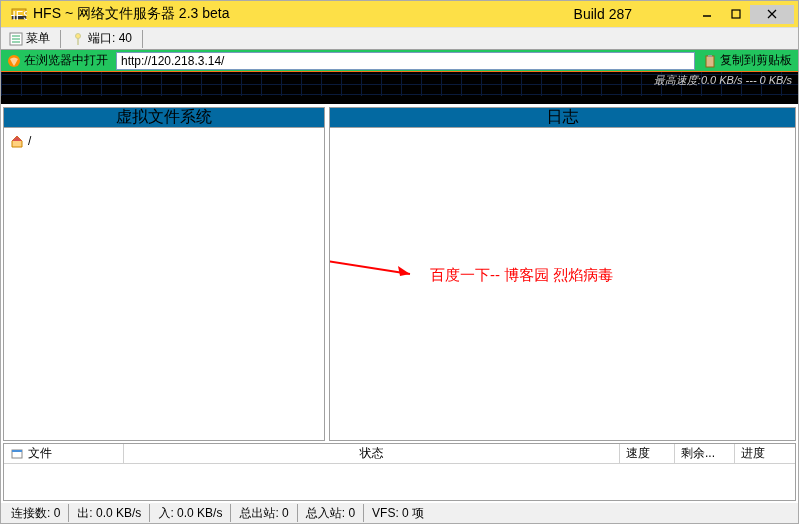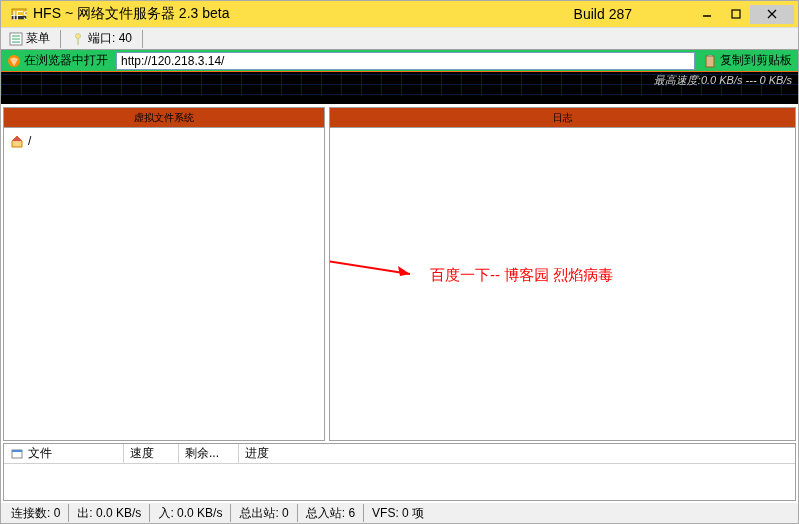--- a/index.html
+++ b/index.html
@@ -16,21 +16,21 @@
 .tsep { width: 1px; height: 18px; background: #a0a0a0; margin: 0 2px; }
 .addrbar { height: 22px; background: #22c55e; border-bottom: 1px solid #f97316; display: flex; align-items: center; padding: 0 2px; gap: 4px; justify-content: space-between; }
 .addr-input { flex: 1; height: 18px; border: 1px solid #7a9ac0; padding: 0 4px; font-size: 12px; background: #fff; }
 .speedbar { height: 32px; background: #000; position: relative; overflow: hidden; }
 .grid-line { position: absolute; background: #0a1a3a; }
 .speed-text { position: absolute; right: 6px; top: 1px; color: #ccc; font-size: 11px; font-style: italic; }
 .panels { flex: 1; display: flex; border-top: 1px solid #fff; }
 .panel { display: flex; flex-direction: column; border: 1px solid #a0a0a0; margin: 2px; background: #fff; }
 .panel.left { width: 322px; }
 .panel.right { flex: 1; position: relative; }
-.panel-header { height: 20px; background: #c2410c; border-bottom: 1px solid #a0a0a0; display: flex; align-items: center; justify-content: center; font-size: 10px; }
+.panel-header { height: 20px; background: #0369a1; border-bottom: 1px solid #a0a0a0; display: flex; align-items: center; justify-content: center; font-size: 16px; }
 .panel-body { flex: 1; padding: 4px; position: relative; overflow: hidden; }
 .vfs-root { display: flex; align-items: center; gap: 4px; padding: 2px; }
 .annotation { position: absolute; color: #f00; font-size: 15px; top: 138px; left: 100px; white-space: nowrap; }
 .arrow-svg { position: absolute; top: 102px; left: -200px; pointer-events: none; }
 .conn-panel { height: 58px; border: 1px solid #a0a0a0; margin: 0 2px 2px 2px; display: flex; flex-direction: column; background: #fff; }
 .conn-header { height: 20px; display: flex; border-bottom: 1px solid #d0d0d0; background: #fff; }
 .conn-col { display: flex; align-items: center; padding: 0 6px; border-right: 1px solid #d0d0d0; gap: 4px; font-size: 12px; }
 .statusbar { height: 20px; background: #f0f0f0; display: flex; align-items: center; padding: 0 2px; }
 .status-cell { padding: 0 8px; border-right: 1px solid #a0a0a0; height: 18px; display: flex; align-items: center; }
 .icon { width: 14px; height: 14px; display: inline-block; }
@@ -179,33 +179,36 @@
 
 <div class="conn-panel">
   <div class="conn-header">
     <div class="conn-col" style="width:120px">
       <svg class="icon" viewBox="0 0 14 14">
           <rect x="2" y="3" width="10" height="8" fill="#fff" stroke="#888"></rect>
           <rect x="2" y="3" width="10" height="2" fill="#4a90d9"></rect>
         </svg>
       <span>文件</span>
     </div>
+    <div class="conn-col" style="flex:1;justify-content:center">
+        <span>状态</span>
+      </div>
     <div class="conn-col" style="width:55px">
         <span>速度</span>
       </div>
     <div class="conn-col" style="width:60px">
         <span>剩余...</span>
       </div>
     <div class="conn-col" style="width:60px;border-right:none">
         <span>进度</span>
       </div>
   </div>
   <div style="flex:1"></div>
 </div>
 
 <div class="statusbar">
   <div class="status-cell">连接数: 0</div>
   <div class="status-cell">出: 0.0 KB/s</div>
   <div class="status-cell">入: 0.0 KB/s</div>
   <div class="status-cell">总出站: 0</div>
-  <div class="status-cell">总入站: 6</div>
+  <div class="status-cell">总入站: 0</div>
   <div class="status-cell" style="border-right:none">VFS: 0 项</div>
 </div>
 
 </body></html>

